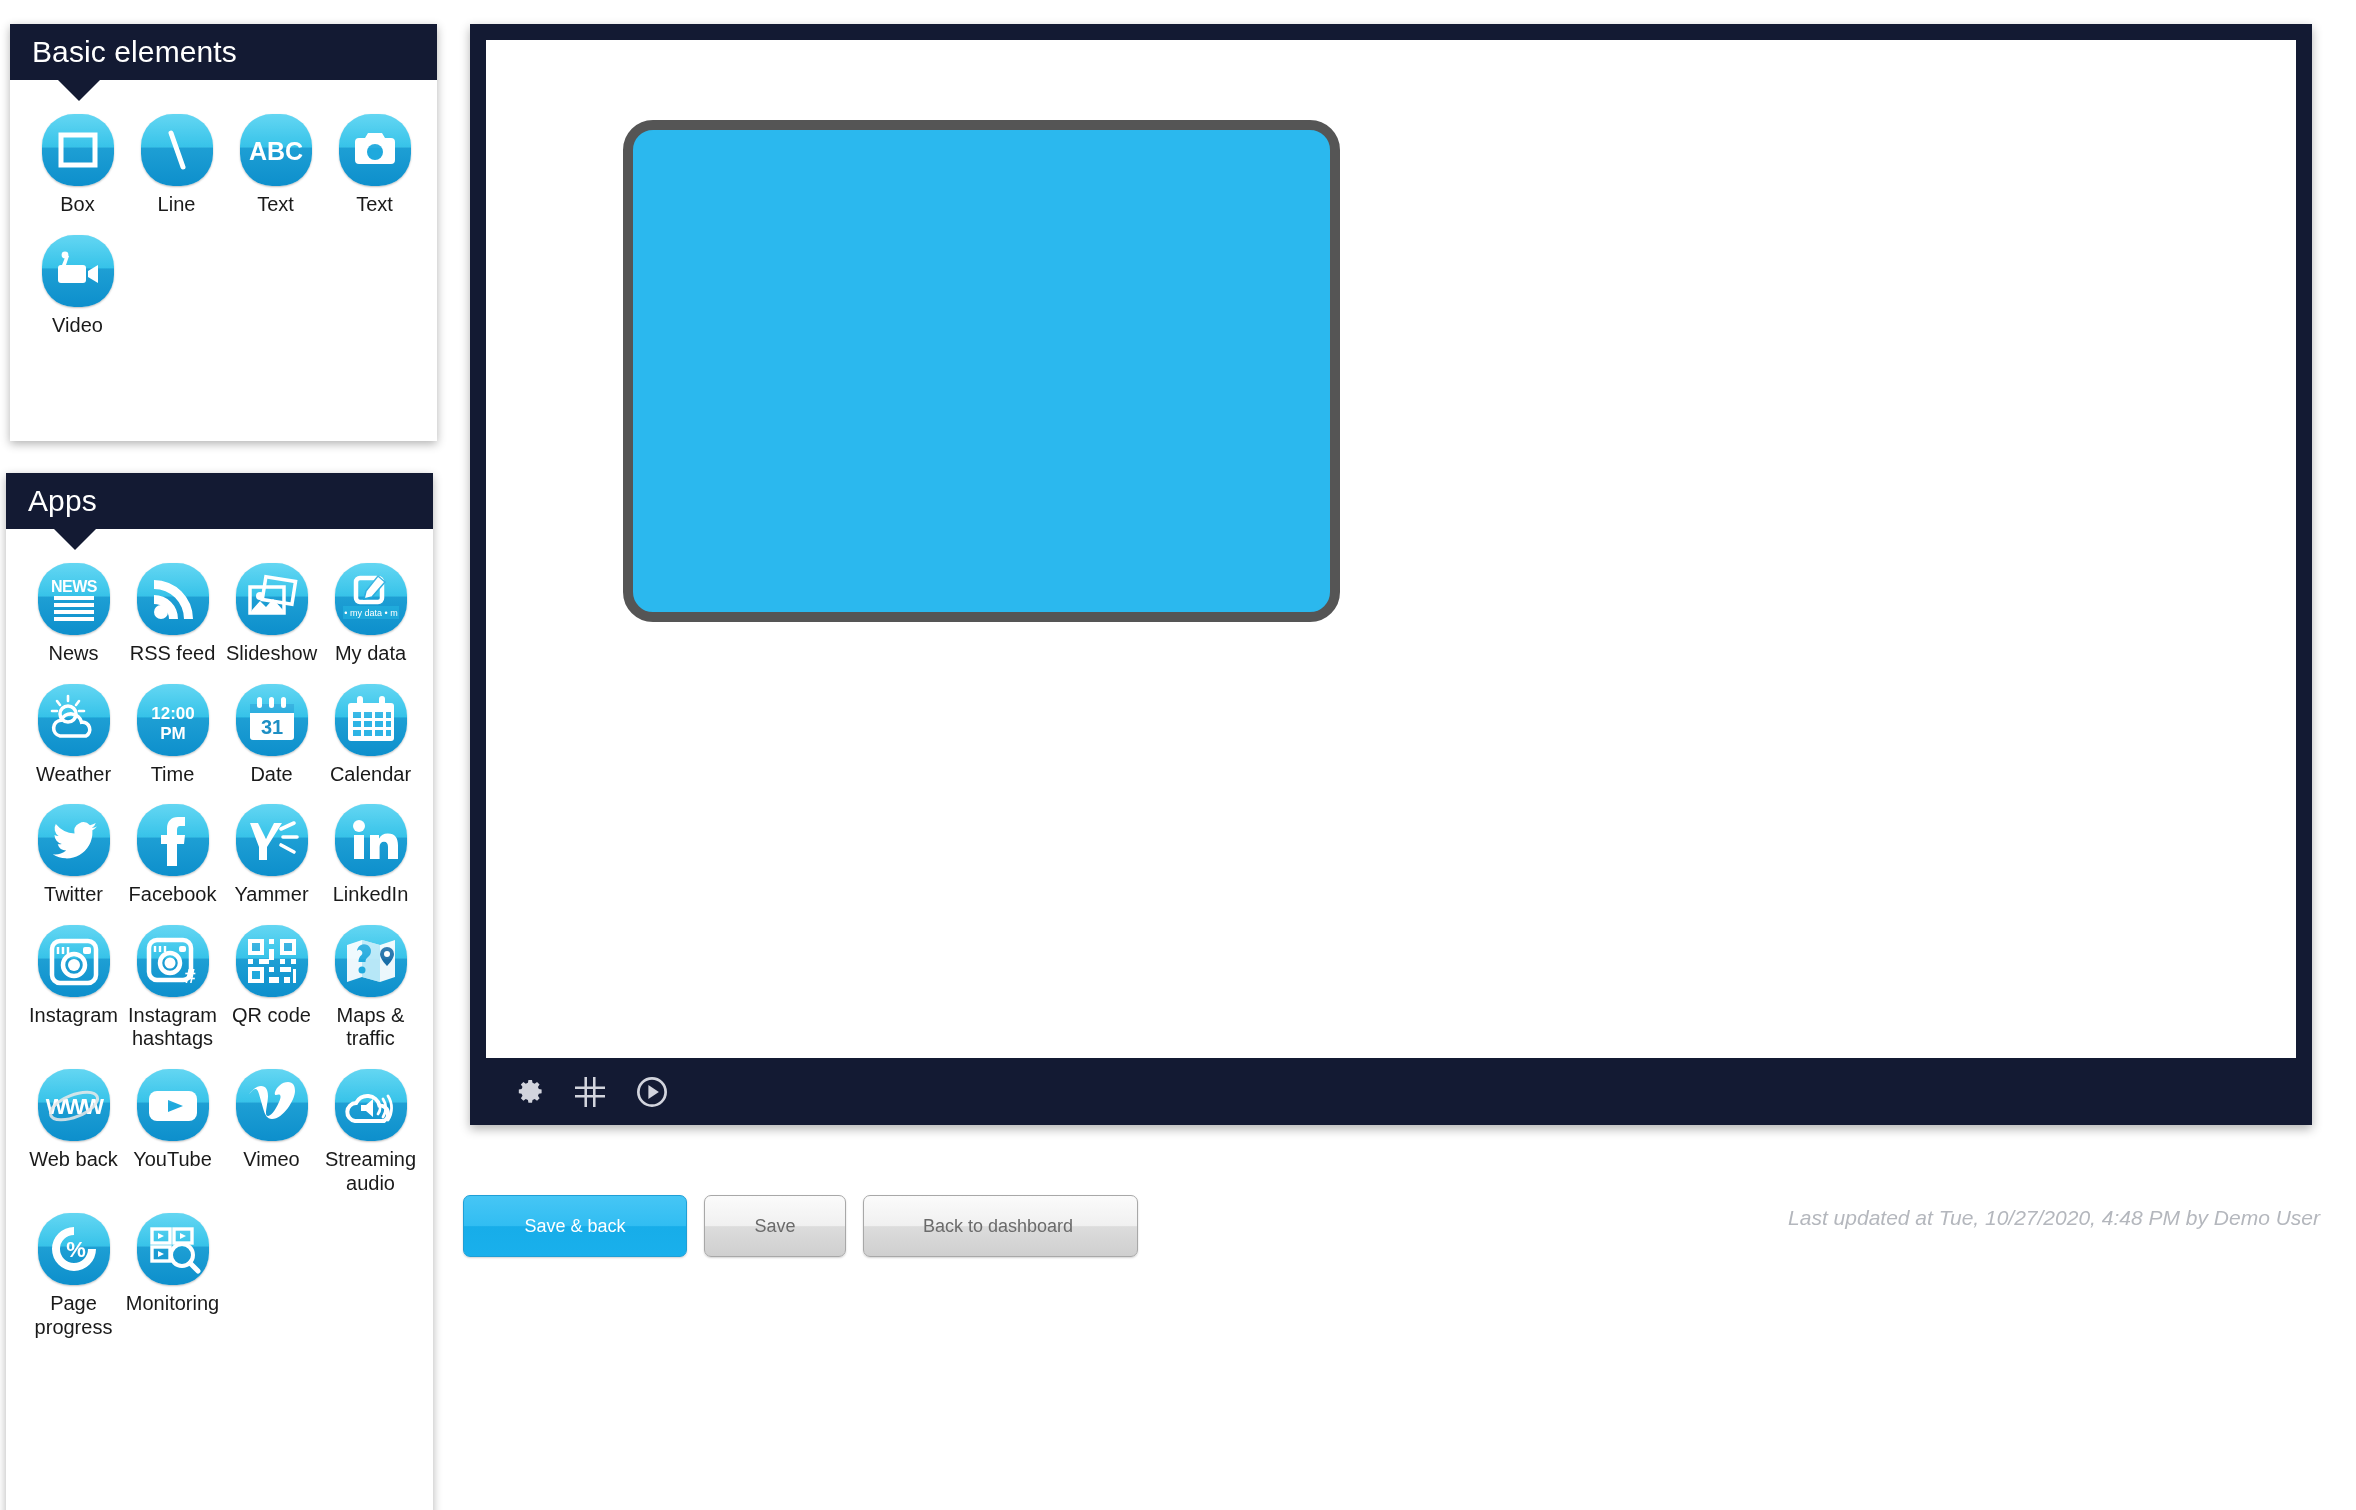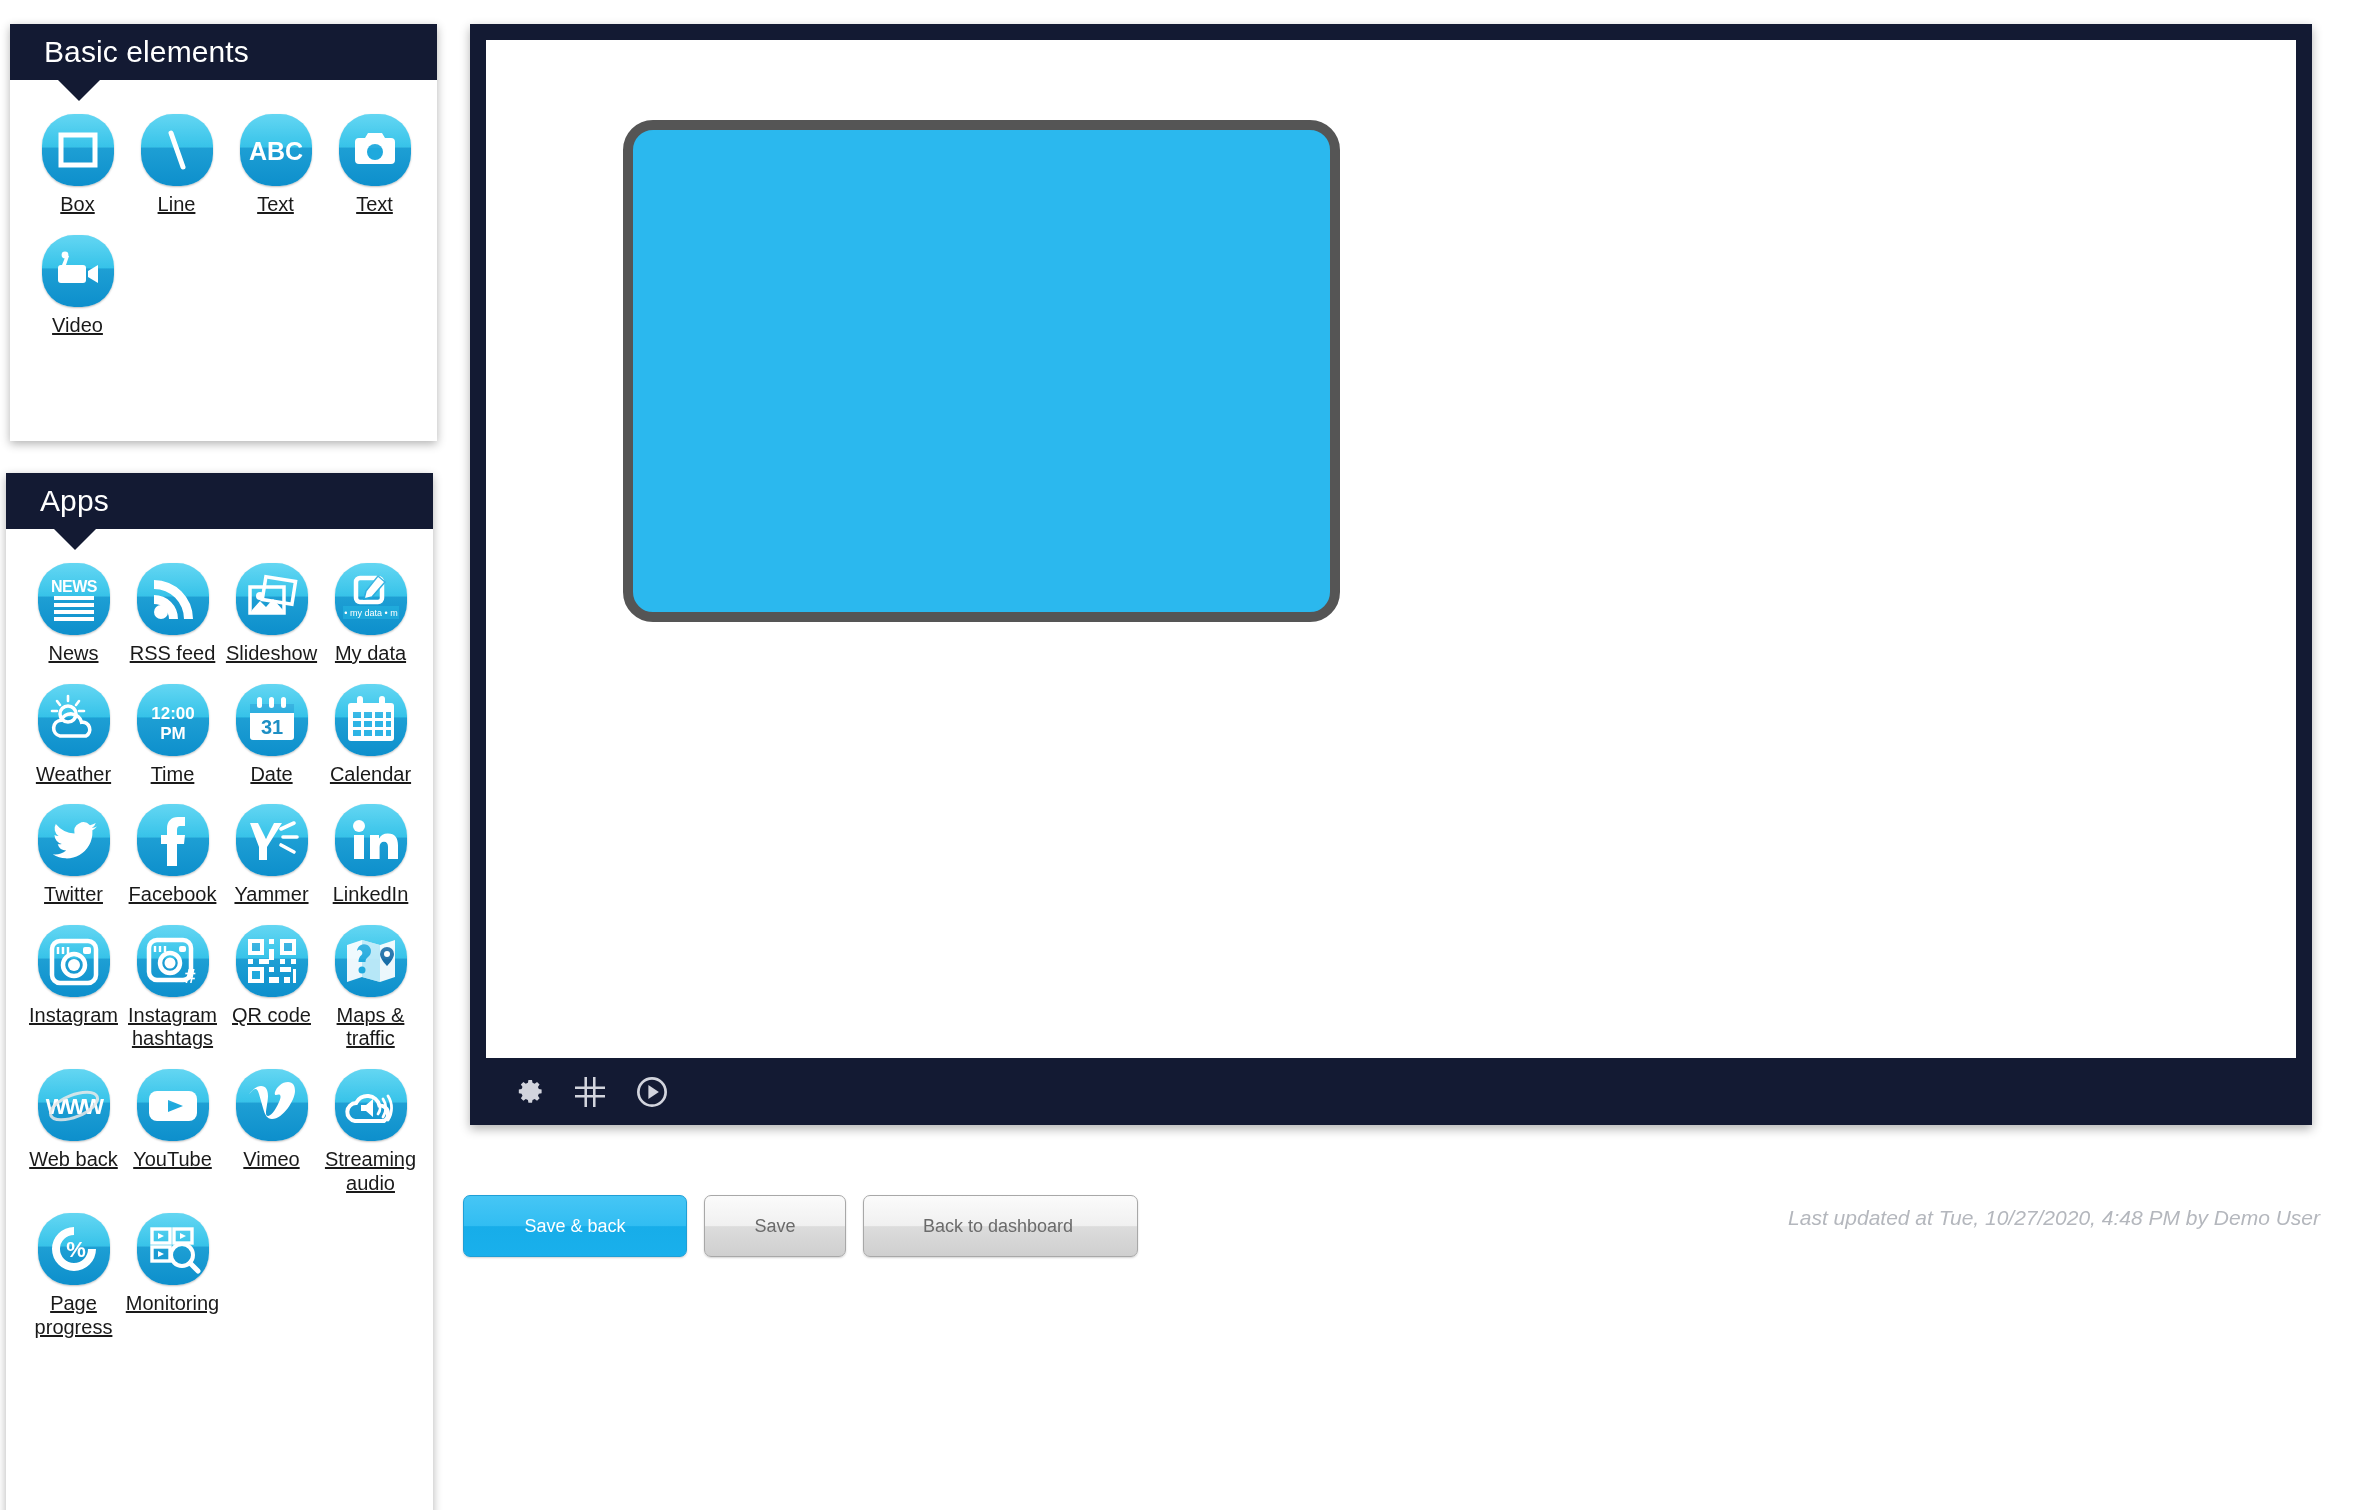--- a/index.html
+++ b/index.html
@@ -27,21 +27,21 @@
   .panel-basic { left: 10px;  top: 24px;  width: 427px; height: 417px; }
   .panel-apps  { left: 6px;  top: 473px; width: 427px; height: 1284px; }
 
   .panel-header {
     position: relative;
     height: 56px;
     background: #131a33;
     color: #ffffff;
     display: flex;
     align-items: center;
-    padding-left: 34px;
+    padding-left: 22px;
     font-size: 30px;
     letter-spacing: 0.1px;
     font-weight: 400;
   }
   .panel-header .pointer {
     position: absolute;
     left: 48px;
     bottom: -21px;
     width: 0; height: 0;
     border-left: 21px solid transparent;
@@ -80,21 +80,20 @@
     pointer-events: none;
   }
   .icon-tile svg { position: absolute; left: 0; top: 0; width: 72px; height: 72px; }
   .icon-label {
     margin-top: 7px;
     font-size: 20px;
     color: #1a1a1a;
     text-align: center;
     line-height: 1.18;
     width: 99px;
-    text-decoration: underline;
   }
 
   
   .editor {
     position: absolute;
     left: 470px;
     top: 24px;
     width: 1842px;
     height: 1101px;
     background: #131a33;

